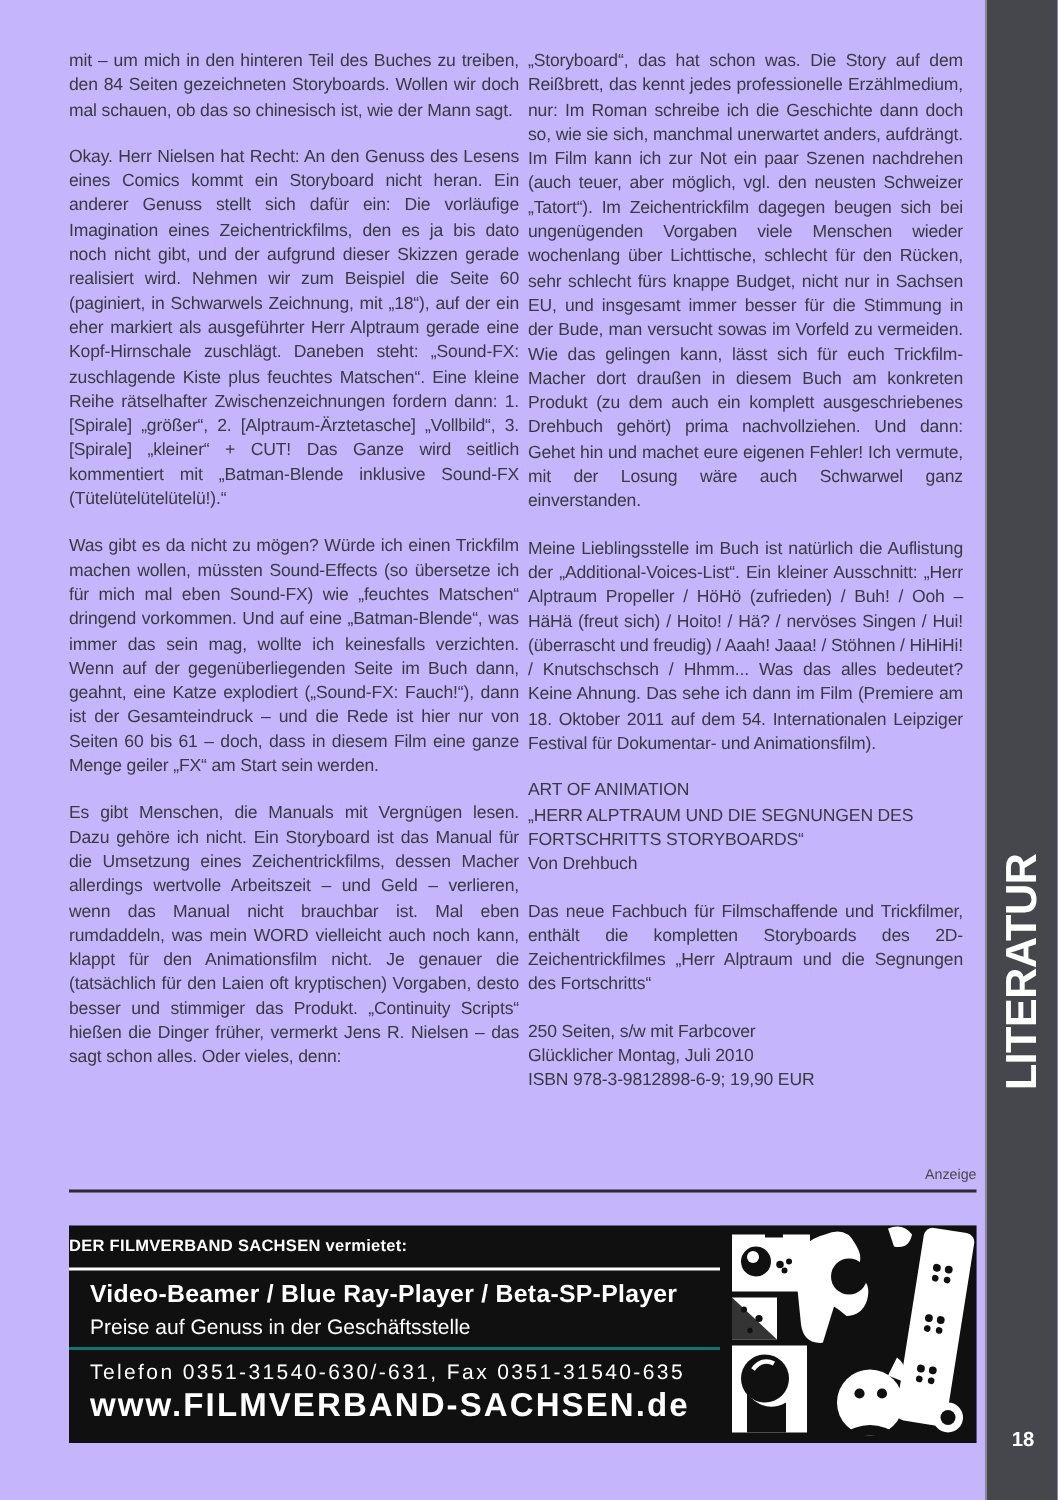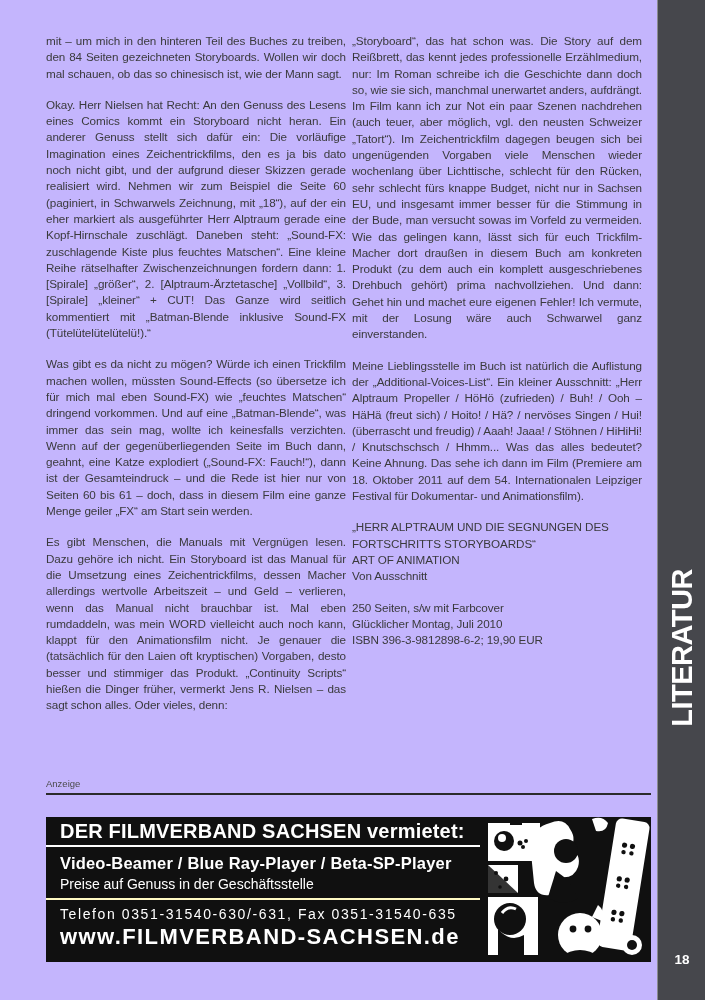--- a/index.html
+++ b/index.html
@@ -11,30 +11,30 @@
        text-align:justify;letter-spacing:-0.1px;}
   .col-left{left:46px;width:300px;}
   .col-right{left:352px;width:290px;}
   .col p{margin:0 0 15px 0;}
   .info-lines div{text-align:left;}
   .info-head{margin:0;}
   .info-details{margin:15px 0 0 0;}
 
   
   .anzeige-rule{position:absolute;left:46px;top:793px;width:605px;height:2px;background:#2b2b2b;}
-  .anzeige-label{position:absolute;top:778px;left:46px;width:605px;
+  .anzeige-label{position:absolute;top:778px;left:46px;width:605px;text-align:right;
                  font-size:9.5px;color:#4a4a4a;}
 
   
   .ad-box{position:absolute;left:46px;top:817px;width:605px;height:145px;background:#101010;
           display:flex;color:#ffffff;}
   .ad-text{width:434px;display:flex;flex-direction:column;box-sizing:border-box;}
   .ad-row1{height:28px;border-bottom:2px solid #ffffff;display:flex;align-items:center;
-           padding-left:14px;font-weight:bold;font-size:20px;letter-spacing:0.2px;}
-  .ad-row2{flex:1;border-bottom:2px solid #fef9c3;padding:7px 0 0 14px;}
+           padding-left:0;font-weight:bold;font-size:11px;letter-spacing:0.2px;}
+  .ad-row2{flex:1;border-bottom:2px solid #0f766e;padding:7px 0 0 14px;}
   .ad-products{font-weight:bold;font-size:16.5px;letter-spacing:0.2px;}
   .ad-price{font-size:14px;margin-top:3px;}
   .ad-row3{height:56px;padding:6px 0 0 14px;}
   .ad-contact{font-size:14px;letter-spacing:1.6px;}
   .ad-site{font-weight:bold;font-size:22px;letter-spacing:1.4px;margin-top:2px;}
   .ad-image{flex:1;position:relative;overflow:hidden;}
   .ad-image svg{display:block;}
 
   
   .sidebar{position:absolute;left:657px;top:0;width:48px;height:1000px;background:#46474c;
@@ -54,28 +54,29 @@
     <p>mit – um mich in den hinteren Teil des Buches zu treiben, den 84 Seiten gezeichneten Storyboards. Wollen wir doch mal schauen, ob das so chinesisch ist, wie der Mann sagt.</p>
     <p>Okay. Herr Nielsen hat Recht: An den Genuss des Lesens eines Comics kommt ein Storyboard nicht heran. Ein anderer Genuss stellt sich dafür ein: Die vorläufige Imagination eines Zeichentrickfilms, den es ja bis dato noch nicht gibt, und der aufgrund dieser Skizzen gerade realisiert wird. Nehmen wir zum Beispiel die Seite 60 (paginiert, in Schwarwels Zeichnung, mit „18“), auf der ein eher markiert als ausgeführter Herr Alptraum gerade eine Kopf-Hirnschale zuschlägt. Daneben steht: „Sound-FX: zuschlagende Kiste plus feuchtes Matschen“. Eine kleine Reihe rätselhafter Zwischenzeichnungen fordern dann: 1. [Spirale] „größer“, 2. [Alptraum-Ärztetasche] „Vollbild“, 3. [Spirale] „kleiner“ + CUT! Das Ganze wird seitlich kommentiert mit „Batman-Blende inklusive Sound-FX (Tütelütelütelütelü!).“</p>
     <p>Was gibt es da nicht zu mögen? Würde ich einen Trickfilm machen wollen, müssten Sound-Effects (so übersetze ich für mich mal eben Sound-FX) wie „feuchtes Matschen“ dringend vorkommen. Und auf eine „Batman-Blende“, was immer das sein mag, wollte ich keinesfalls verzichten. Wenn auf der gegenüberliegenden Seite im Buch dann, geahnt, eine Katze explodiert („Sound-FX: Fauch!“), dann ist der Gesamteindruck – und die Rede ist hier nur von Seiten 60 bis 61 – doch, dass in diesem Film eine ganze Menge geiler „FX“ am Start sein werden.</p>
     <p>Es gibt Menschen, die Manuals mit Vergnügen lesen. Dazu gehöre ich nicht. Ein Storyboard ist das Manual für die Umsetzung eines Zeichentrickfilms, dessen Macher allerdings wertvolle Arbeitszeit – und Geld – verlieren, wenn das Manual nicht brauchbar ist. Mal eben rumdaddeln, was mein WORD vielleicht auch noch kann, klappt für den Animationsfilm nicht. Je genauer die (tatsächlich für den Laien oft kryptischen) Vorgaben, desto besser und stimmiger das Produkt. „Continuity Scripts“ hießen die Dinger früher, vermerkt Jens R. Nielsen – das sagt schon alles. Oder vieles, denn:</p>
   </div>
 
   <div class="col col-right">
     <p>„Storyboard“, das hat schon was. Die Story auf dem Reißbrett, das kennt jedes professionelle Erzählmedium, nur: Im Roman schreibe ich die Geschichte dann doch so, wie sie sich, manchmal unerwartet anders, aufdrängt. Im Film kann ich zur Not ein paar Szenen nachdrehen (auch teuer, aber möglich, vgl. den neusten Schweizer „Tatort“). Im Zeichentrickfilm dagegen beugen sich bei ungenügenden Vorgaben viele Menschen wieder wochenlang über Lichttische, schlecht für den Rücken, sehr schlecht fürs knappe Budget, nicht nur in Sachsen EU, und insgesamt immer besser für die Stimmung in der Bude, man versucht sowas im Vorfeld zu vermeiden. Wie das gelingen kann, lässt sich für euch Trickfilm-Macher dort draußen in diesem Buch am konkreten Produkt (zu dem auch ein komplett ausgeschriebenes Drehbuch gehört) prima nachvollziehen. Und dann: Gehet hin und machet eure eigenen Fehler! Ich vermute, mit der Losung wäre auch Schwarwel ganz einverstanden.</p>
     <p>Meine Lieblingsstelle im Buch ist natürlich die Auflistung der „Additional-Voices-List“. Ein kleiner Ausschnitt: „Herr Alptraum Propeller / HöHö (zufrieden) / Buh! / Ooh – HäHä (freut sich) / Hoito! / Hä? / nervöses Singen / Hui! (überrascht und freudig) / Aaah! Jaaa! / Stöhnen / HiHiHi! / Knutschschsch / Hhmm... Was das alles bedeutet? Keine Ahnung. Das sehe ich dann im Film (Premiere am 18. Oktober 2011 auf dem 54. Internationalen Leipziger Festival für Dokumentar- und Animationsfilm).</p>
     <div class="info-lines info-head">
+      <div>ART OF ANIMATION</div>
       <div>„HERR ALPTRAUM UND DIE SEGNUNGEN DES FORTSCHRITTS STORYBOARDS“</div>
-      <div>ART OF ANIMATION</div>
-      <div>Von Ausschnitt</div>
+      <div>Von Drehbuch</div>
     </div>
+    <p style="margin-top:15px;">Das neue Fachbuch für Filmschaffende und Trickfilmer, enthält die kompletten Storyboards des 2D-Zeichentrickfilmes „Herr Alptraum und die Segnungen des Fortschritts“</p>
     <div class="info-lines info-details">
       <div>250 Seiten, s/w mit Farbcover</div>
       <div>Glücklicher Montag, Juli 2010</div>
-      <div>ISBN 396-3-9812898-6-2; 19,90 EUR</div>
+      <div>ISBN 978-3-9812898-6-9; 19,90 EUR</div>
     </div>
   </div>
 
   <div class="anzeige-rule"></div>
   <div class="anzeige-label">Anzeige</div>
 
   <div class="ad-box">
     <div class="ad-text">
       <div class="ad-row1">DER FILMVERBAND SACHSEN vermietet:</div>
       <div class="ad-row2">

